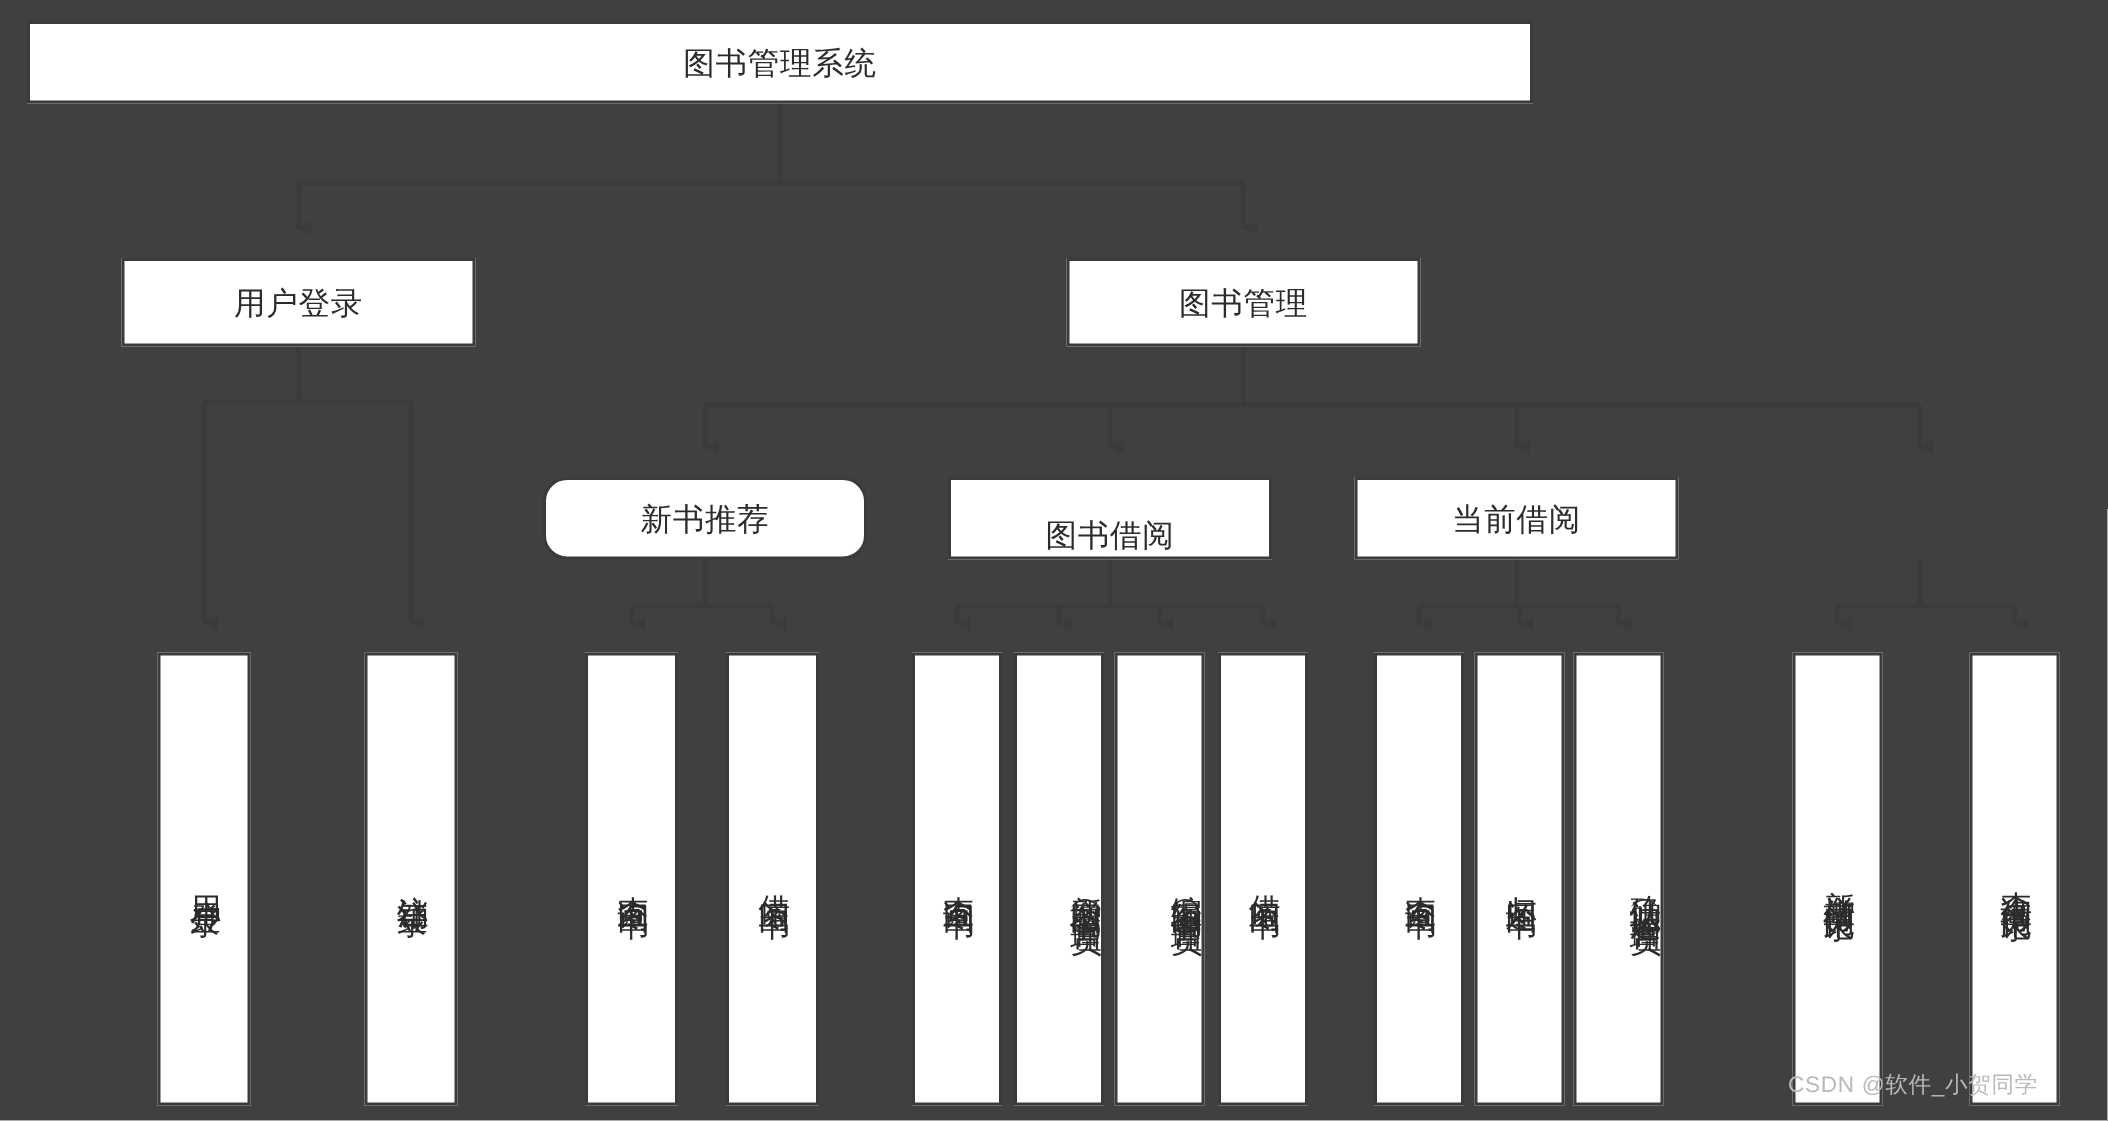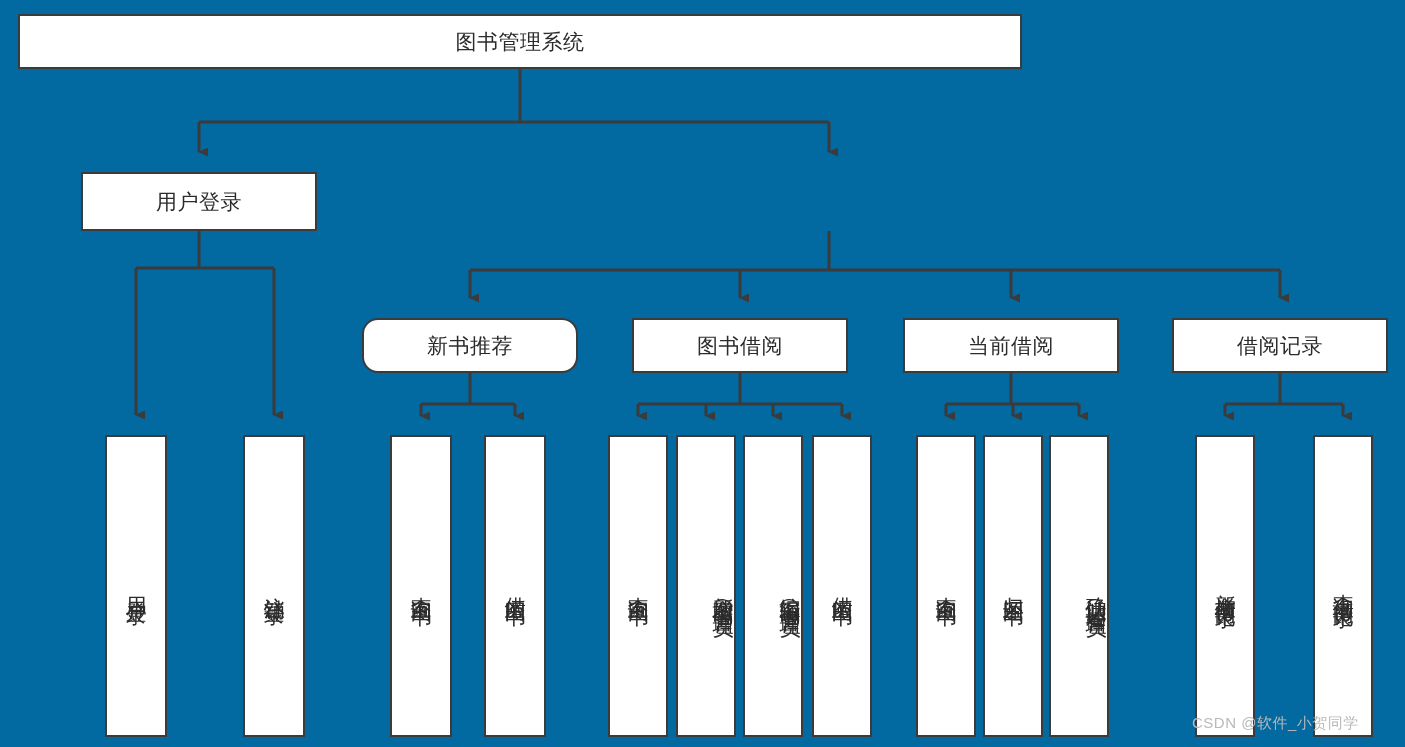--- a/index.html
+++ b/index.html
@@ -63,21 +63,21 @@
     font-size: 15px;
     color: #b9b9b9;
     white-space: nowrap;
     letter-spacing: 0.5px;
     user-select: none;
   }
 </style>
 </head>
 <body>
 
-<div id="diagram-canvas" style="background: #0369a1;">
+<div id="diagram-canvas" style="background: #404040;">
 
   <svg id="edges-layer" viewBox="0 0 1405 747" width="1405" height="747">
     <defs>
       <marker id="arrowhead" markerWidth="9" markerHeight="10" refX="4.5" refY="9" orient="auto" markerUnits="userSpaceOnUse">
         <path d="M0,0 L9,0 L4.5,10 Z" fill="#3b3b3b"></path>
       </marker>
     </defs>
 
     <g stroke="#3b3b3b" stroke-width="3" fill="none" stroke-linecap="butt">
 
@@ -123,32 +123,32 @@
     </g>
   </svg>
 
   <div class="node horizontal" id="n-root" style="left: 18px; top: 14px; width: 1004px; height: 55px;">
     <span class="node-label">图书管理系统</span>
   </div>
 
   <div class="node horizontal" id="n-l2-0" style="left: 81px; top: 172px; width: 236px; height: 59px;">
     <span class="node-label">用户登录</span>
   </div>
+  <div class="node horizontal" id="n-l2-1" style="left: 711px; top: 172px; width: 236px; height: 59px;">
+    <span class="node-label">图书管理</span>
+  </div>
 
   <div class="node horizontal" id="n-l3-0" style="left: 362px; top: 318px; width: 216px; height: 55px; border-radius: 16px;">
     <span class="node-label">新书推荐</span>
   </div>
-  <div class="node horizontal" id="n-l3-1" style="left: 632px; top: 318px; width: 216px; height: 55px;">
+  <div class="node horizontal" id="n-l3-1" style="left: 632px; top: 318px; width: 216px; height: 55px; align-items: flex-end;">
     <span class="node-label">图书借阅</span>
   </div>
   <div class="node horizontal" id="n-l3-2" style="left: 903px; top: 318px; width: 216px; height: 55px;">
     <span class="node-label">当前借阅</span>
-  </div>
-  <div class="node horizontal" id="n-l3-3" style="left: 1172px; top: 318px; width: 216px; height: 55px;">
-    <span class="node-label">借阅记录</span>
   </div>
 
   <div class="node vertical center-v" id="n-leaf-0" style="left: 105px; top: 435px; width: 62px; height: 302px;">
     <span class="node-label">用户登录</span>
   </div>
   <div class="node vertical center-v" id="n-leaf-1" style="left: 243px; top: 435px; width: 62px; height: 302px;">
     <span class="node-label">注销登录</span>
   </div>
   <div class="node vertical center-v" id="n-leaf-2" style="left: 390px; top: 435px; width: 62px; height: 302px;">
     <span class="node-label">查询图书</span>

